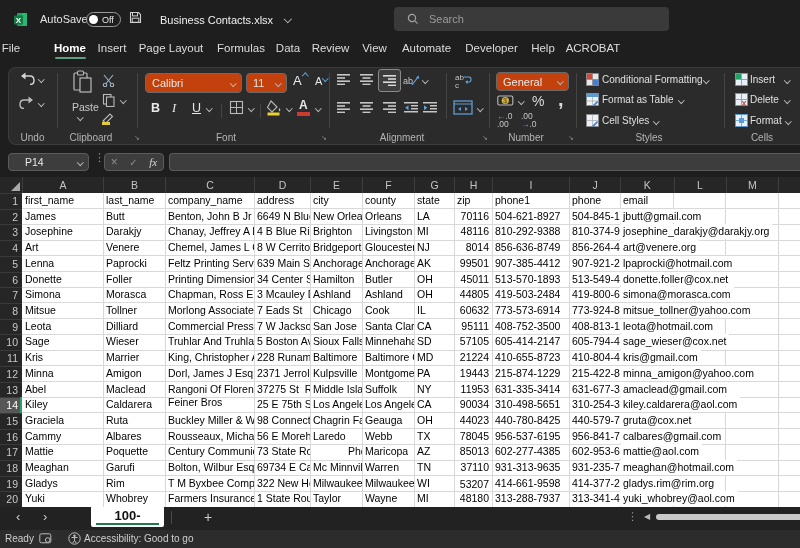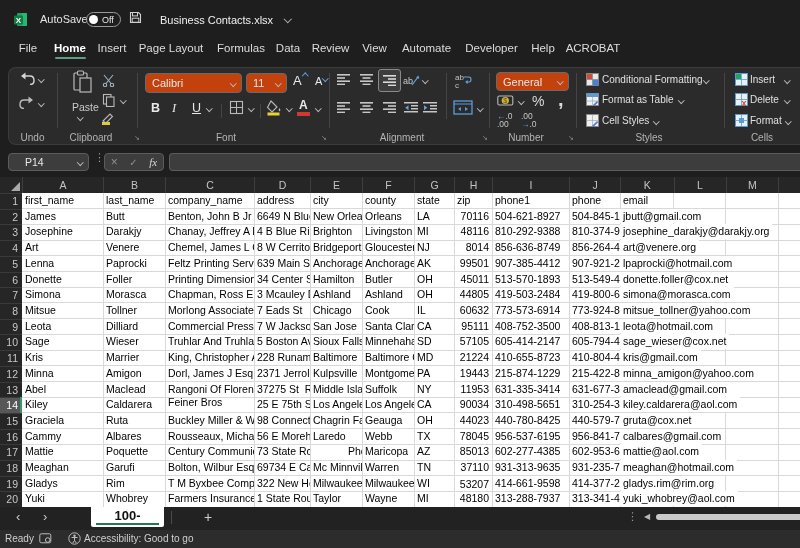--- a/index.html
+++ b/index.html
@@ -87,24 +87,31 @@
       <div id="autosave-knob"></div>
       <span id="autosave-state">Off</span>
     </div>
     <svg class="abs" style="left:129px;top:11px" width="13" height="13" viewBox="0 0 13 13">
       <path d="M1.5 1.5 h8 l2 2 v8 h-10 z" fill="none" stroke="#cfcfcf" stroke-width="1.1"></path>
       <rect x="3.5" y="1.5" width="5" height="3.4" fill="none" stroke="#cfcfcf" stroke-width="1"></rect>
       <rect x="3.2" y="7.2" width="6.6" height="4" fill="none" stroke="#cfcfcf" stroke-width="1"></rect>
     </svg>
     <span class="abs txt" style="left:160px;top:14px;font-size:11px;color:#f0f0f0">Business Contacts.xlsx</span>
     <span class="chv abs" style="left:285px;top:16px"></span>
+    <div id="search-box" class="abs">
+      <svg style="margin-left:13px" width="12" height="12" viewBox="0 0 12 12">
+        <circle cx="5" cy="5" r="3.6" fill="none" stroke="#a2a2a2" stroke-width="1.2"></circle>
+        <line x1="7.8" y1="7.8" x2="10.6" y2="10.6" stroke="#a2a2a2" stroke-width="1.2"></line>
+      </svg>
+      <span style="margin-left:10px;color:#9b9b9b;font-size:11px">Search</span>
+    </div>
   </div>
 
   <div id="menubar">
-      <span class="menu-tab" style="left: 28px;">File</span>
+      <span class="menu-tab" style="left: 11px;">File</span>
       <span class="menu-tab active" style="left: 70px;">Home</span>
       <div class="menu-underline" style="left: 54.5px; top: 57px; width: 31px; background: rgb(94, 159, 130);"></div>
       <span class="menu-tab" style="left: 112px;">Insert</span>
       <span class="menu-tab" style="left: 171px;">Page Layout</span>
       <span class="menu-tab" style="left: 241px;">Formulas</span>
       <span class="menu-tab" style="left: 288px;">Data</span>
       <span class="menu-tab" style="left: 330.5px;">Review</span>
       <span class="menu-tab" style="left: 374.5px;">View</span>
       <span class="menu-tab" style="left: 426.5px;">Automate</span>
       <span class="menu-tab" style="left: 491.5px;">Developer</span>

